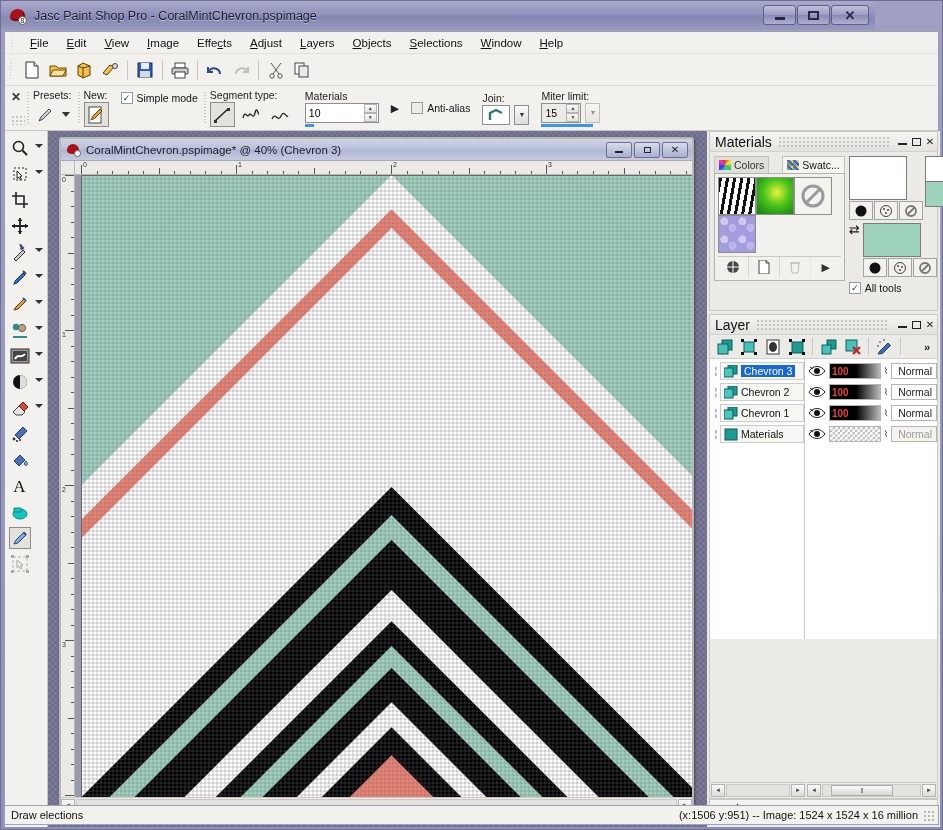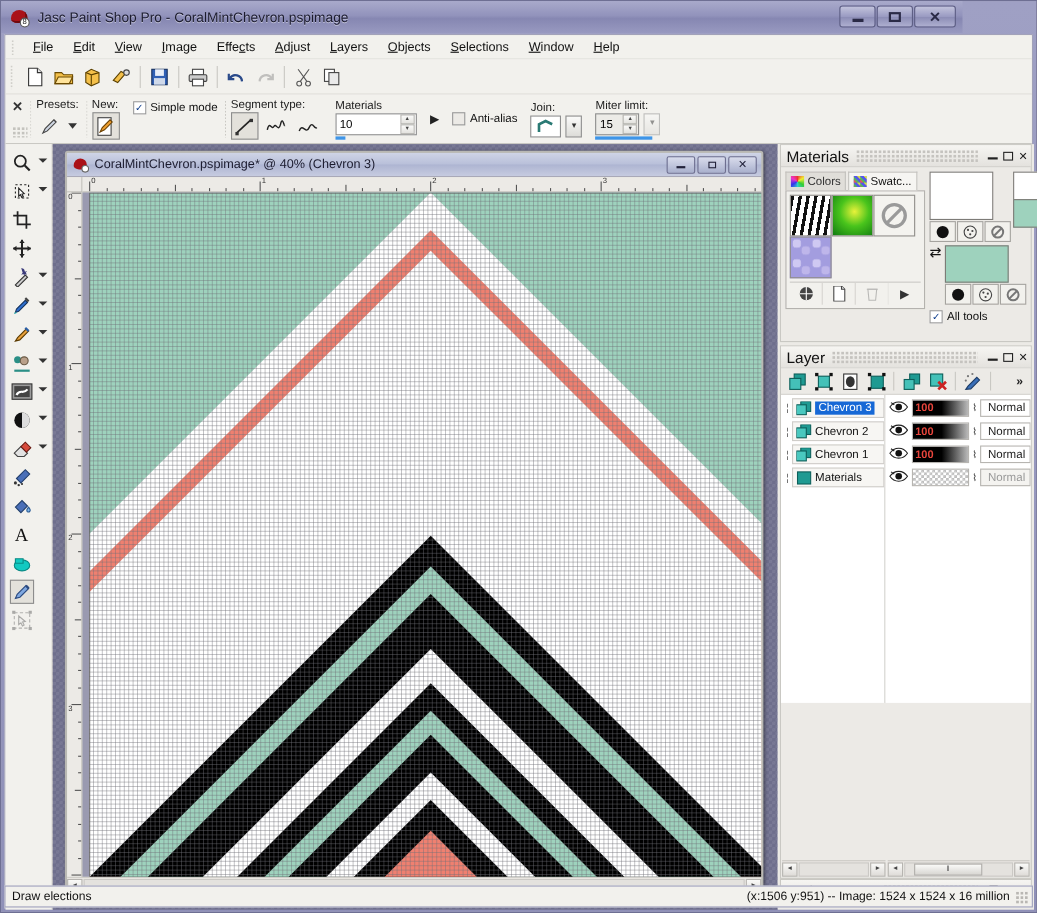--- a/index.html
+++ b/index.html
@@ -176,21 +176,21 @@
   .panel-title .dots{flex:1;height:12px;margin:0 6px;
     background-image:radial-gradient(#c5c3bf 40%,transparent 41%);background-size:4px 4px;}
   .panel-title .pb{width:14px;height:14px;display:flex;align-items:center;justify-content:center;
     font-size:10px;color:#222;}
   .pmin{width:9px;height:2px;background:#222;margin-top:5px;}
   .pmax{width:9px;height:8px;border:1.5px solid #222;}
 
   
   .materials-body{display:flex;padding:4px;gap:4px;}
   .mat-left{width:131px;}
-  .mat-tabs{display:flex;gap:2px;}
+  .mat-tabs{display:flex;gap:13px;}
   .mtab{display:flex;align-items:center;gap:3px;padding:2px 4px;font-size:10.5px;color:#333;
     background:#e0ded9;border:1px solid #c3c1bd;border-bottom:none;}
   .mtab.active{background:#f6f5f2;color:#111;}
   .mtab .sw{width:12px;height:10px;}
   .swatchbox{border:1px solid #b4b2ae;background:#f2f1ed;padding:3px;}
   .swgrid{display:grid;grid-template-columns:repeat(3,38px);grid-auto-rows:38px;gap:0;}
   .swcell{border:1px solid #8f8d89;}
   .swtools{display:flex;border-top:1px solid #cbc9c5;margin-top:3px;}
   .swtool{flex:1;height:20px;display:flex;align-items:center;justify-content:center;
     border-right:1px solid #d6d4d0;font-size:11px;color:#333;}

